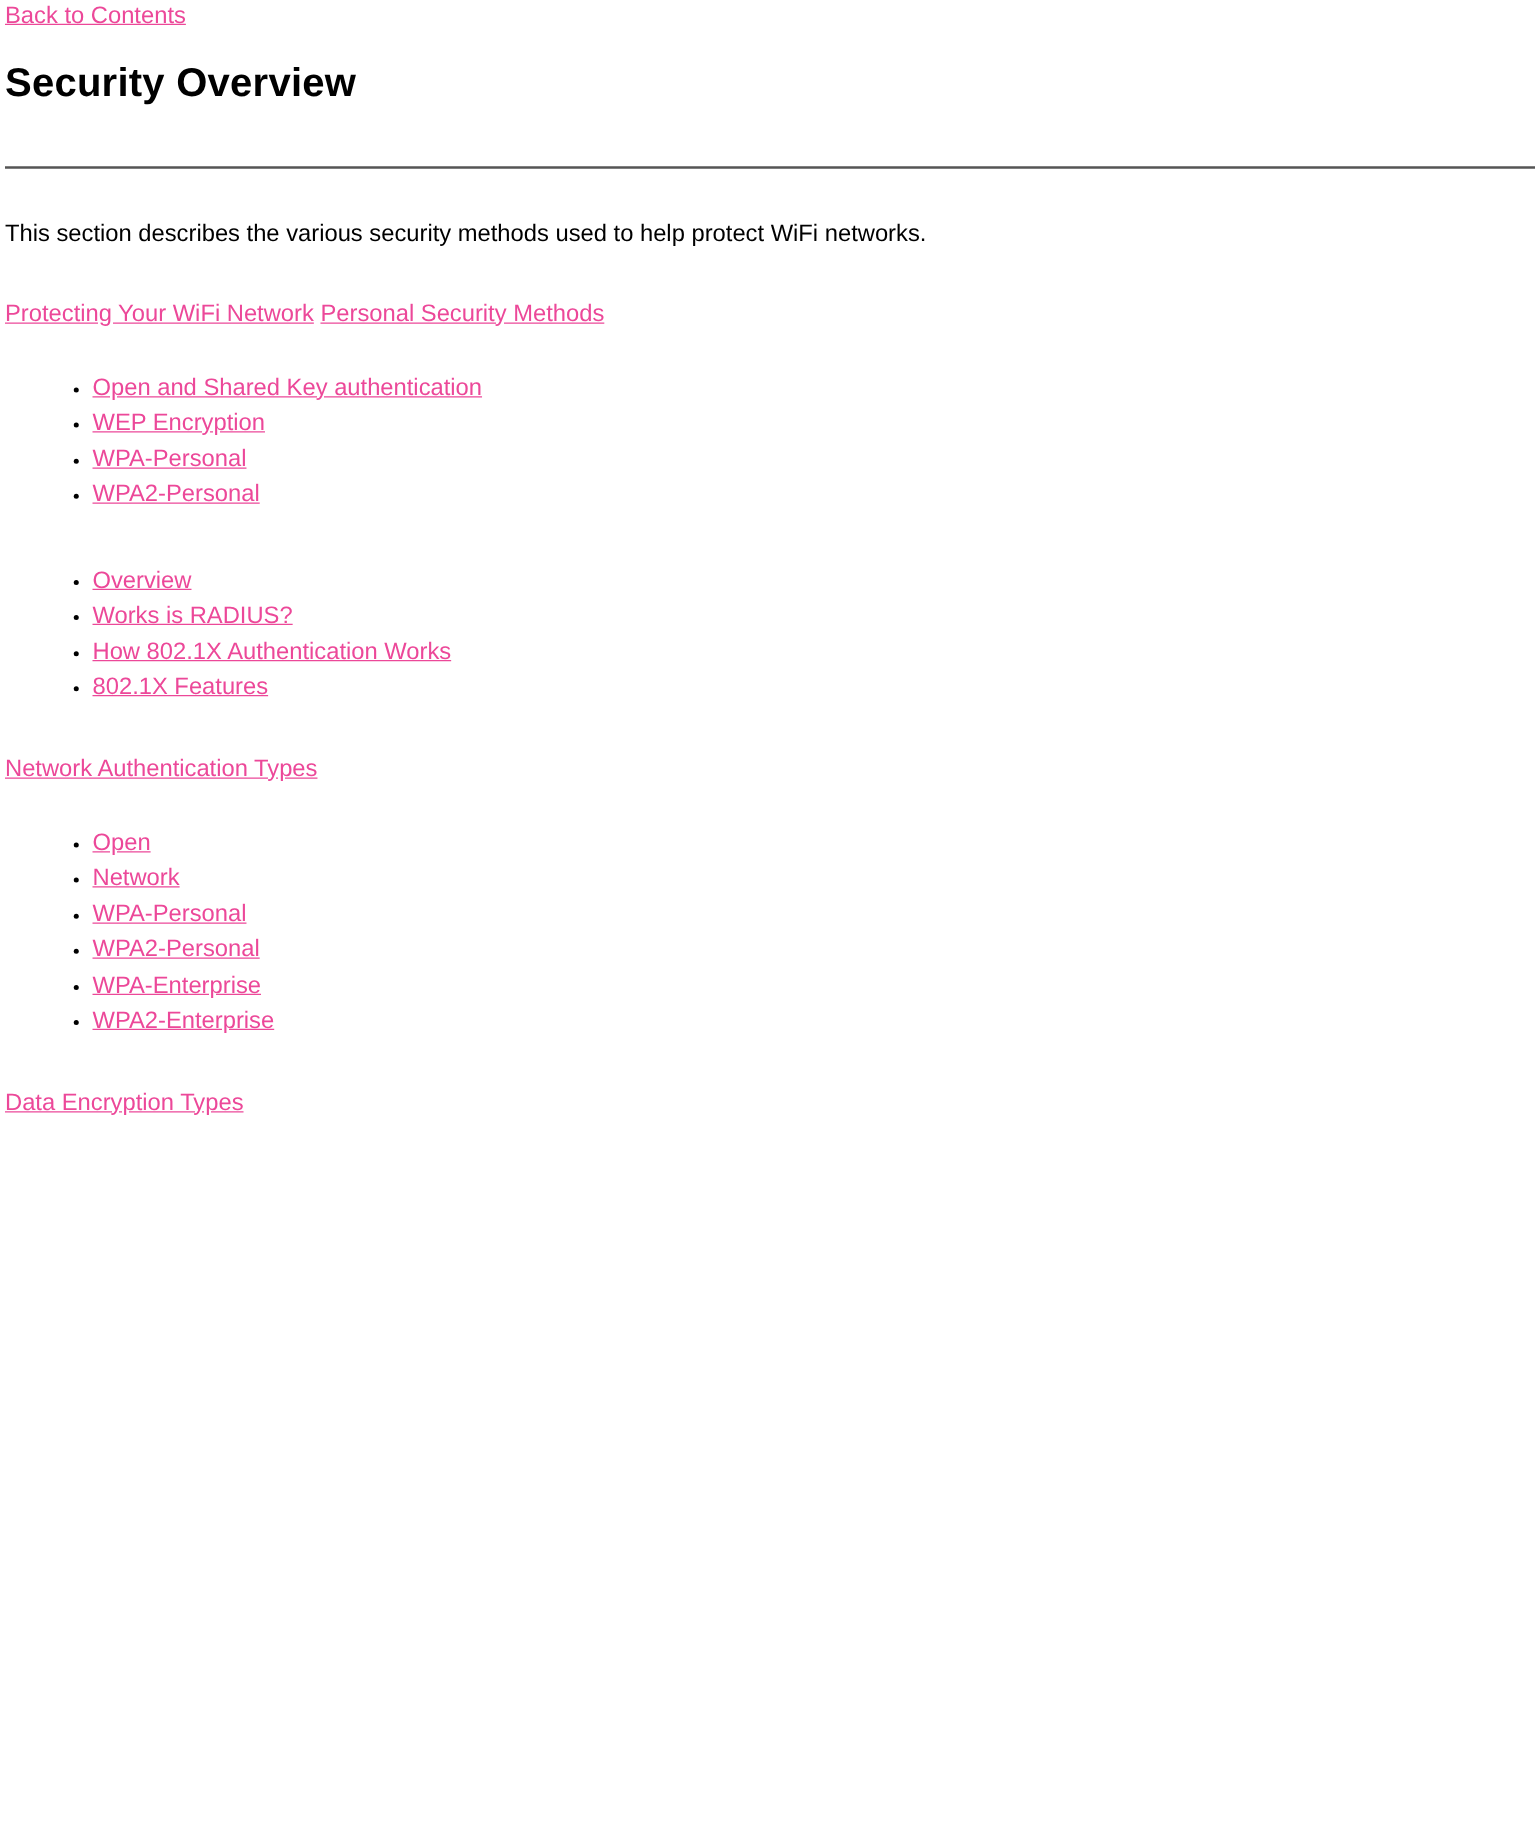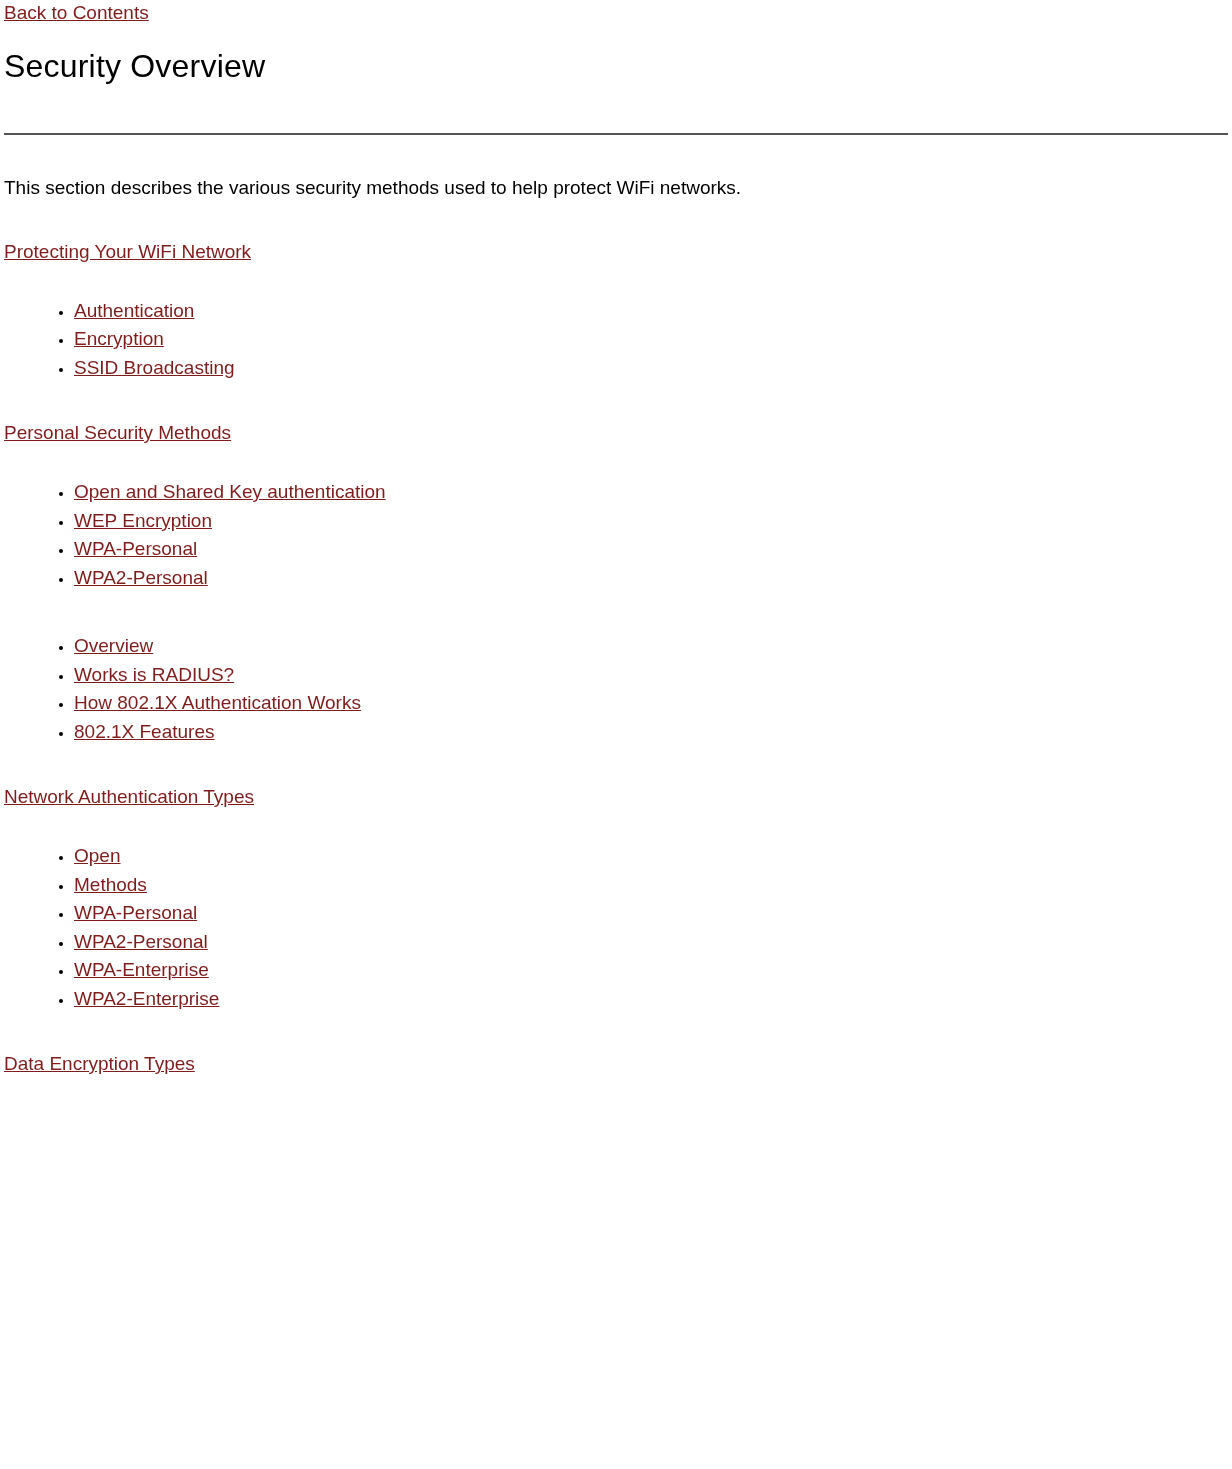--- a/index.html
+++ b/index.html
@@ -7,30 +7,30 @@
       font-size: 19px;
       color: #000;
       margin: 0;
       padding: 0;
       width: 1232px;
     }
     .page {
       padding: 0 4px;
     }
     a, .link {
-      color: #7f1d1d;
+      color: #ec4899;
       cursor: pointer;
     }
     .top-link {
       display: inline-block;
       margin-top: 2px;
       margin-bottom: 24px;
     }
     h1.title {
-      font-weight: 400;
+      font-weight: 700;
       font-size: 32px;
       margin: 0 0 12px 0;
       letter-spacing: 0.2px;
     }
     hr.rule {
       border: none;
       border-top: 2px solid #555;
       margin: 48px 0 40px 0;
     }
     p.intro {
@@ -66,25 +66,20 @@
   <a class="link top-link" href="#">Back to Contents</a>
 
   <h1 class="title">Security Overview</h1>
 
   <hr class="rule">
 
   <p class="intro">This section describes the various security methods used to help protect WiFi networks.</p>
 
   
   <a class="link section-link" href="#">Protecting Your WiFi Network</a>
-  <ul class="items">
-    <li><a class="link" href="#">Authentication</a></li>
-    <li><a class="link" href="#">Encryption</a></li>
-    <li><a class="link" href="#">SSID Broadcasting</a></li>
-  </ul>
 
   
   <a class="link section-link" href="#">Personal Security Methods </a>
   <ul class="items">
     <li><a class="link" href="#">Open and Shared Key authentication</a></li>
     <li><a class="link" href="#">WEP Encryption</a></li>
     <li><a class="link" href="#">WPA-Personal</a></li>
     <li><a class="link" href="#">WPA2-Personal</a></li>
   </ul>
 
@@ -93,21 +88,21 @@
     <li><a class="link" href="#">Overview</a></li>
     <li><a class="link" href="#">Works is RADIUS?</a></li>
     <li><a class="link" href="#">How 802.1X Authentication Works</a></li>
     <li><a class="link" href="#">802.1X Features</a></li>
   </ul>
 
   
   <a class="link section-link" href="#">Network Authentication Types </a>
   <ul class="items">
     <li><a class="link" href="#">Open</a></li>
-    <li><a class="link" href="#">Methods</a></li>
+    <li><a class="link" href="#">Network</a></li>
     <li><a class="link" href="#">WPA-Personal </a></li>
     <li><a class="link" href="#">WPA2-Personal </a></li>
     <li><a class="link" href="#">WPA-Enterprise</a></li>
     <li><a class="link" href="#">WPA2-Enterprise</a></li>
   </ul>
 
   
   <a class="link section-link" href="#">Data Encryption Types </a>
 
 </div>

